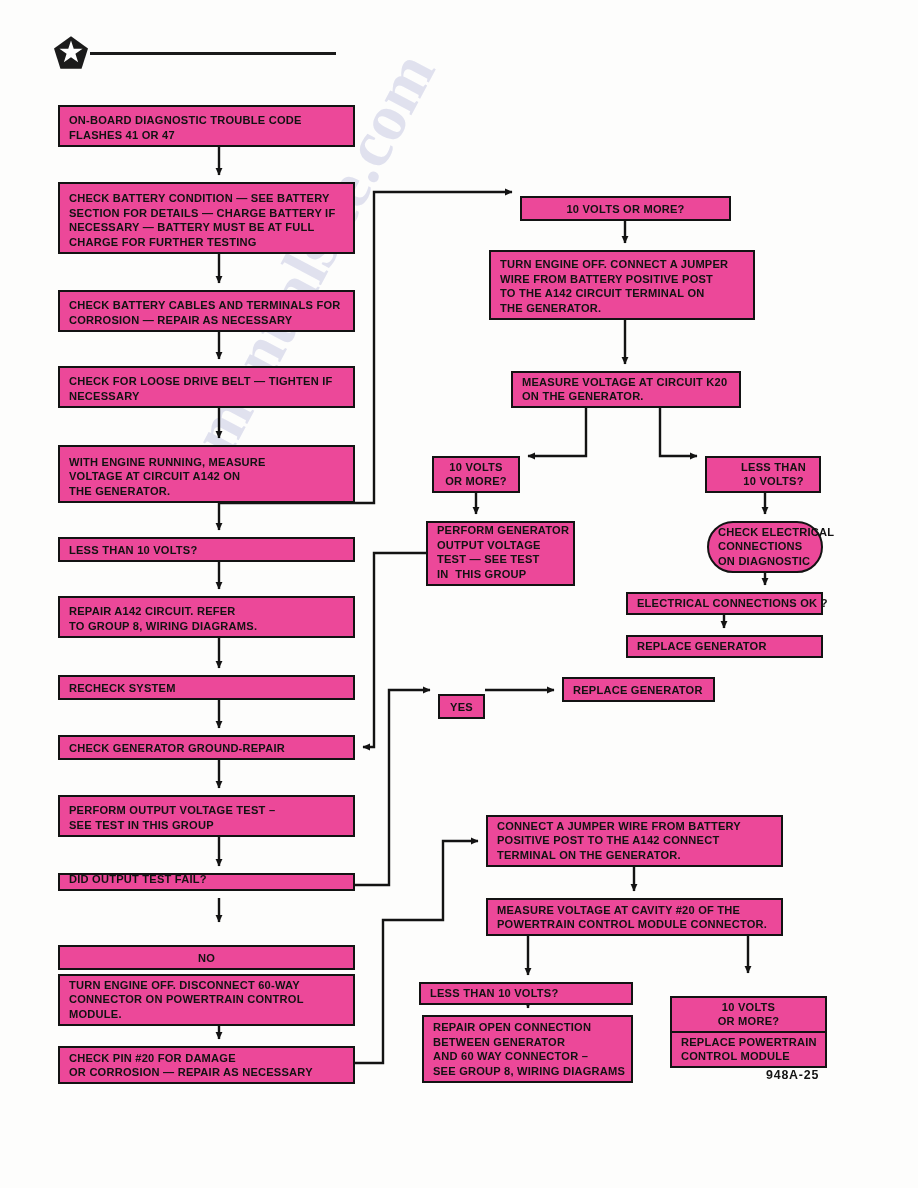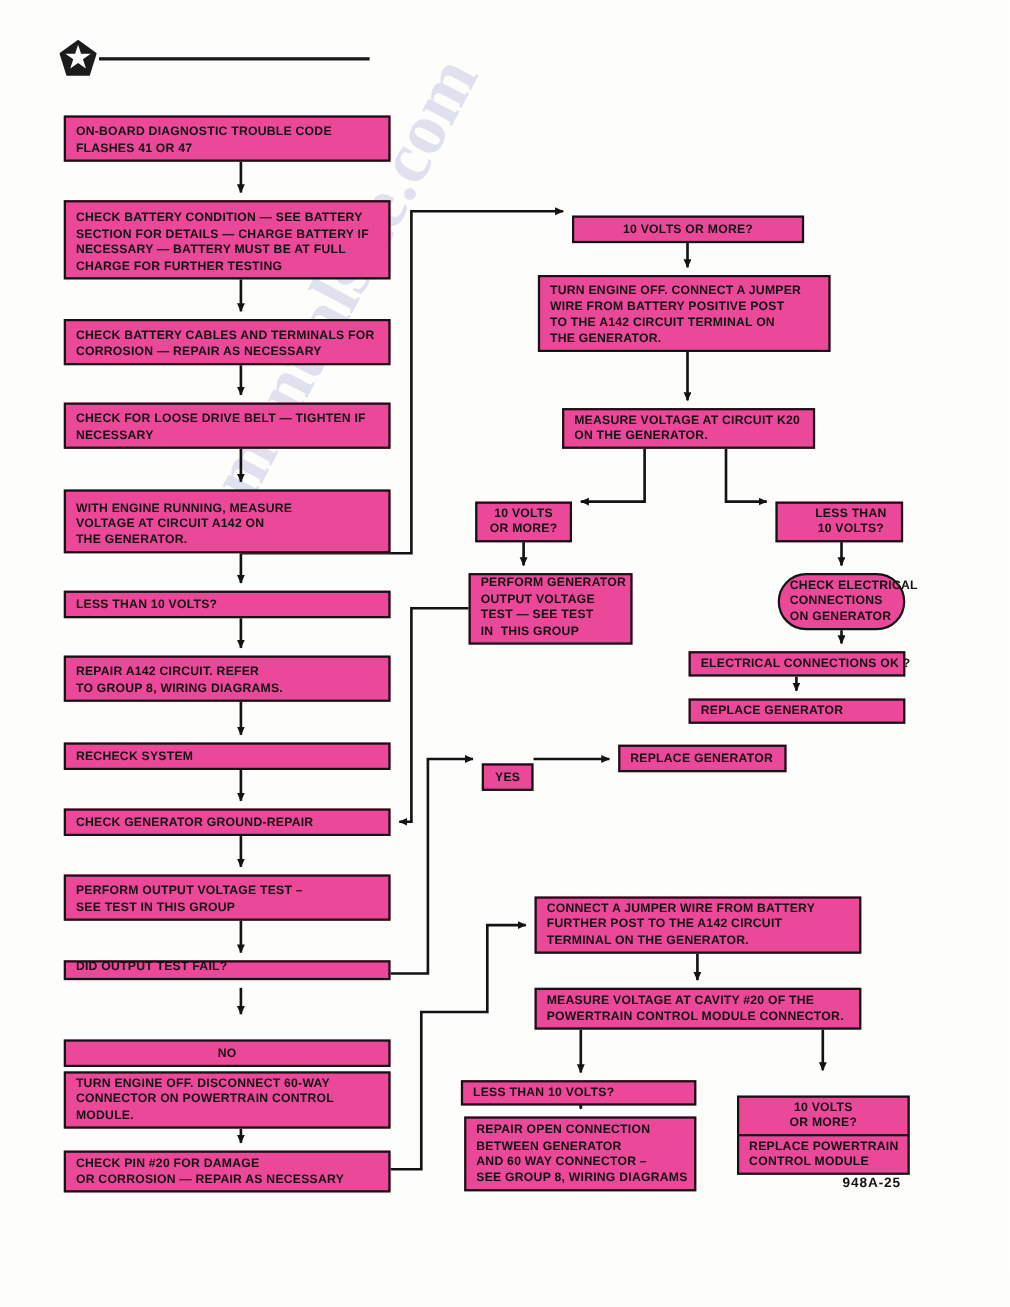--- a/index.html
+++ b/index.html
@@ -252,37 +252,37 @@
       </div>
       <div class="fbox" style="left: 426px; top: 521px; width: 149px; height: 65px;">
         <div class="ln">PERFORM GENERATOR</div>
         <div class="ln">OUTPUT VOLTAGE</div>
         <div class="ln">TEST — SEE TEST</div>
         <div class="ln">IN  THIS GROUP</div>
       </div>
       <div class="fbox" style="left: 707px; top: 521px; width: 116px; height: 52px; border-radius: 26px;">
         <div class="ln">CHECK ELECTRICAL</div>
         <div class="ln">CONNECTIONS</div>
-        <div class="ln">ON GENERATOR</div>
+        <div class="ln">ON DIAGNOSTIC</div>
       </div>
       <div class="fbox" style="left: 626px; top: 592px; width: 197px; height: 23px;">
         <div class="ln">ELECTRICAL CONNECTIONS OK ?</div>
       </div>
       <div class="fbox" style="left: 626px; top: 635px; width: 197px; height: 23px;">
         <div class="ln">REPLACE GENERATOR</div>
       </div>
       <div class="fbox center" style="left: 438px; top: 678px; width: 47px; height: 25px;">
         <div class="ln">YES</div>
       </div>
       <div class="fbox" style="left: 562px; top: 677px; width: 153px; height: 25px;">
         <div class="ln">REPLACE GENERATOR</div>
       </div>
       <div class="fbox" style="left: 486px; top: 815px; width: 297px; height: 52px;">
         <div class="ln">CONNECT A JUMPER WIRE FROM BATTERY</div>
-        <div class="ln">FURTHER POST TO THE A142 CIRCUIT</div>
+        <div class="ln">POSITIVE POST TO THE A142 CONNECT</div>
         <div class="ln">TERMINAL ON THE GENERATOR.</div>
       </div>
       <div class="fbox tight" style="left: 486px; top: 898px; width: 297px; height: 38px;">
         <div class="ln">MEASURE VOLTAGE AT CAVITY #20 OF THE</div>
         <div class="ln">POWERTRAIN CONTROL MODULE CONNECTOR.</div>
       </div>
       <div class="fbox" style="left: 419px; top: 982px; width: 214px; height: 23px;">
         <div class="ln">LESS THAN 10 VOLTS?</div>
       </div>
       <div class="fbox" style="left: 422px; top: 1015px; width: 211px; height: 68px;">

